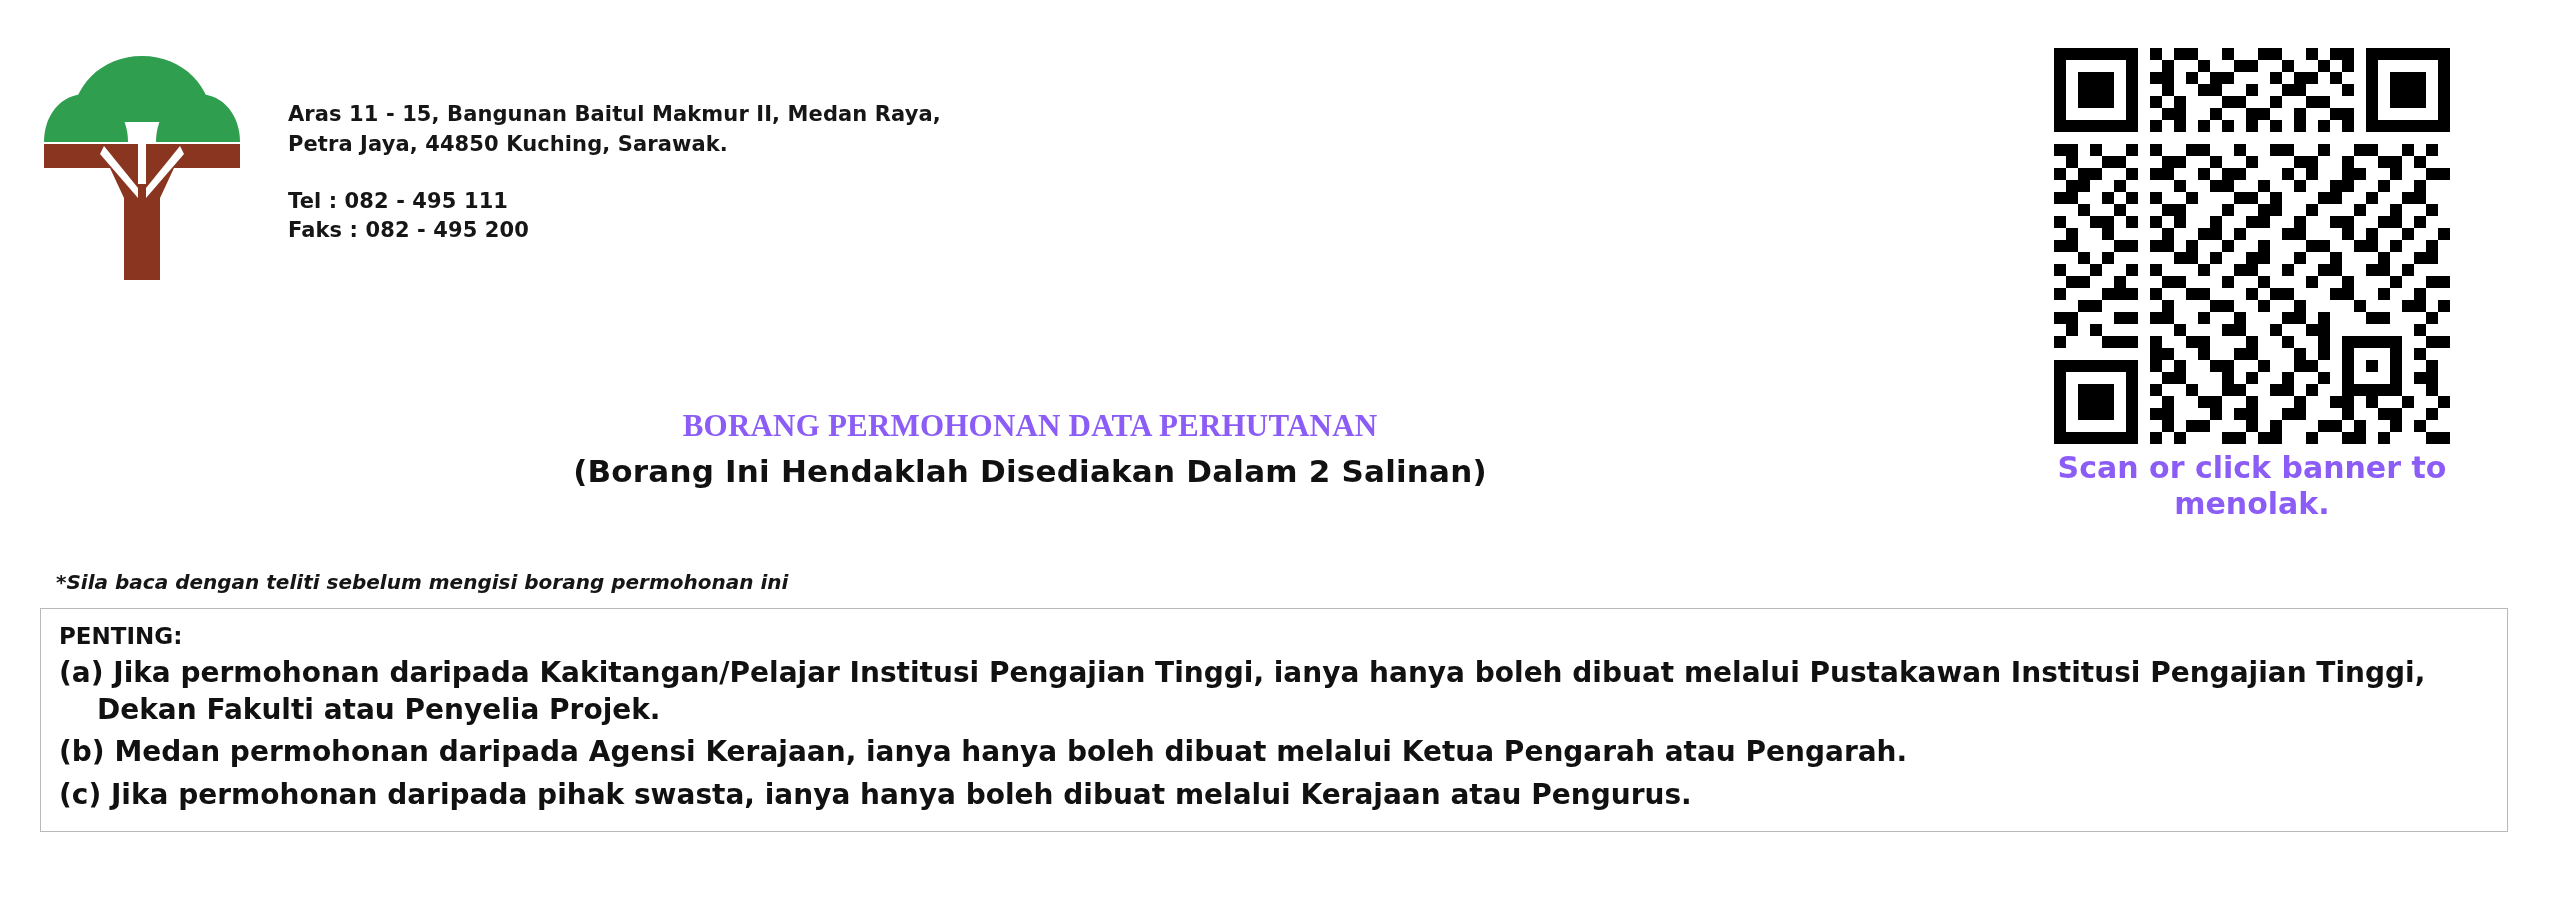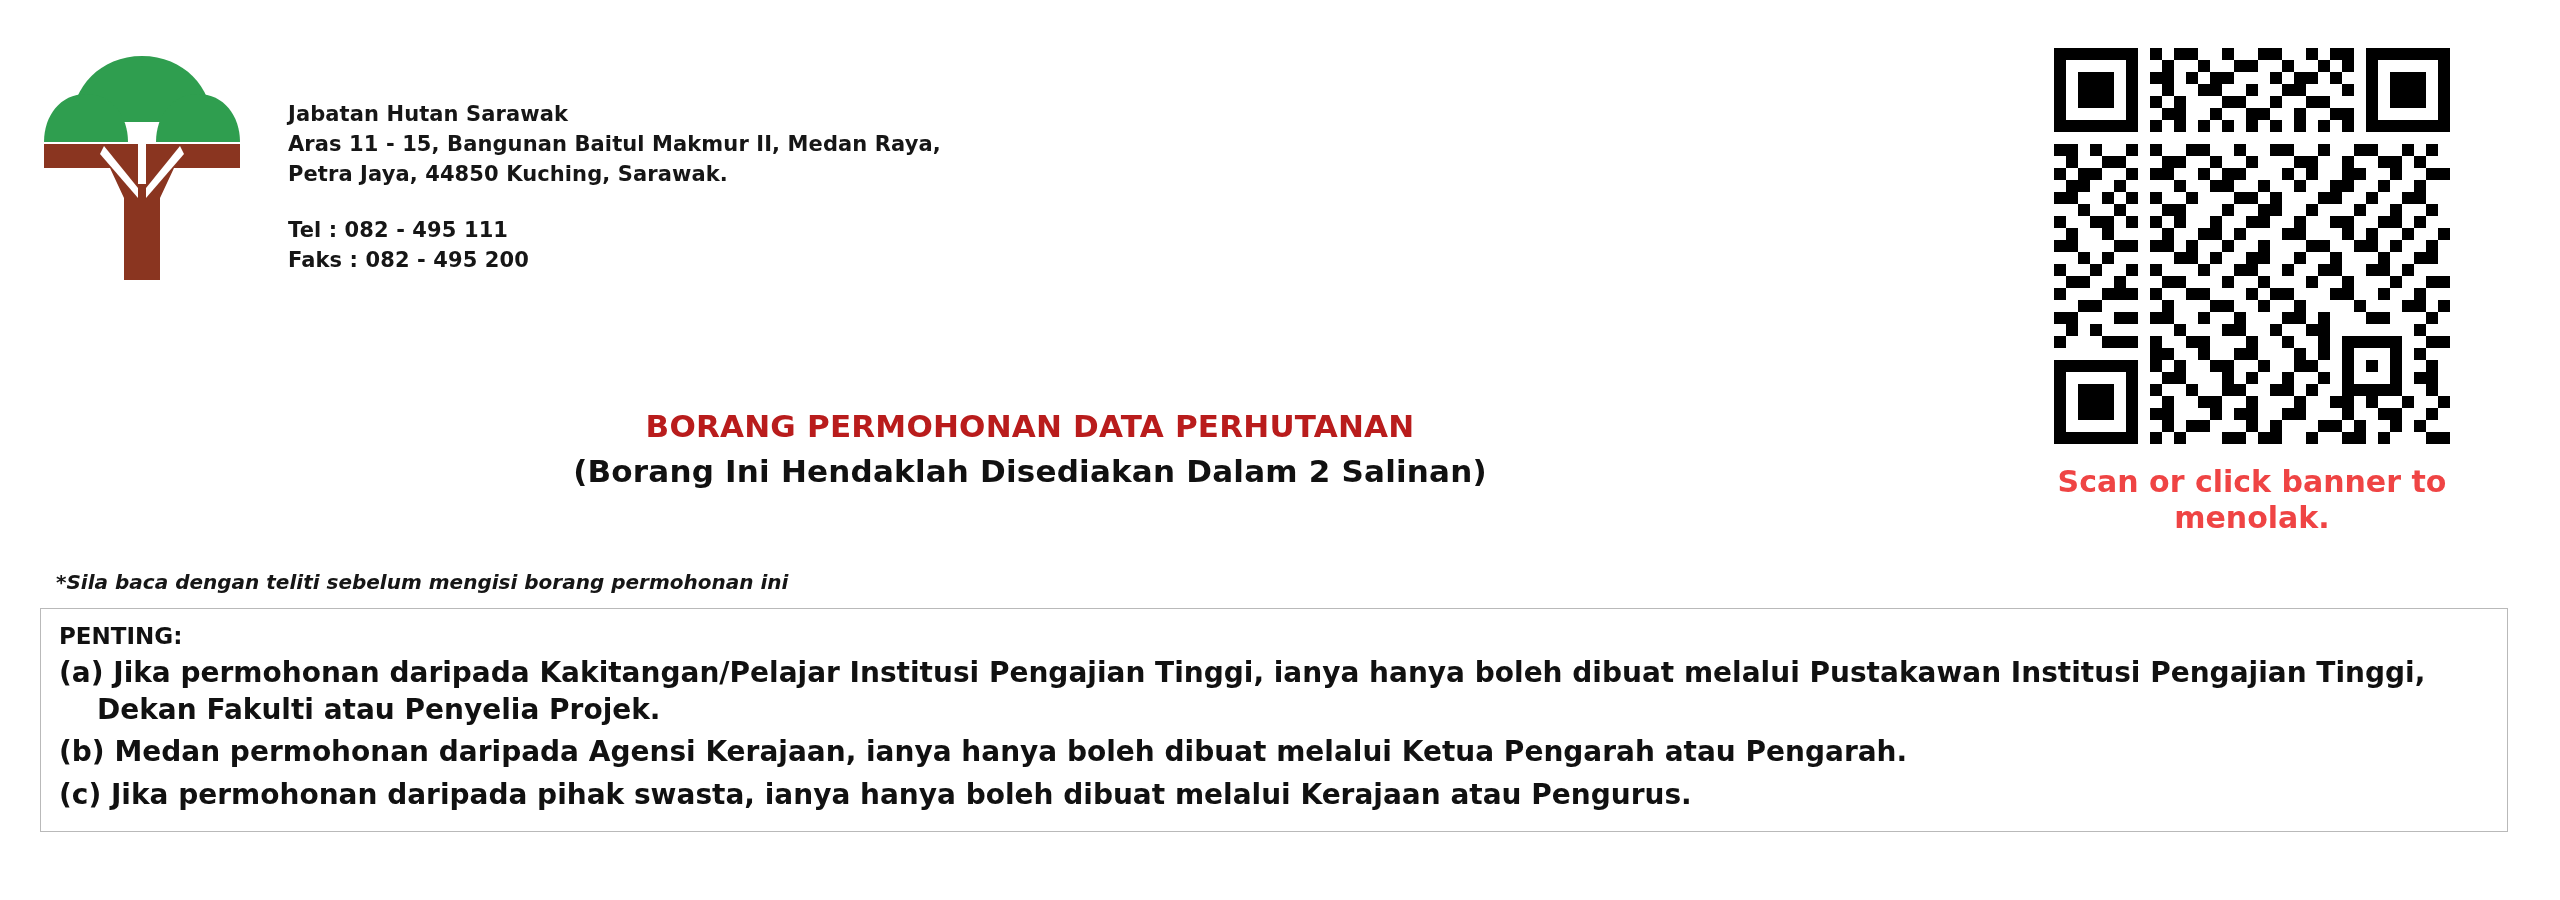--- a/index.html
+++ b/index.html
@@ -55,41 +55,42 @@
     width: 400px;
     text-align: center;
   }
   .qr-code {
     width: 396px;
     height: 396px;
     display: block;
     margin: 0 auto;
   }
   .qr-caption {
-    margin-top: 20px;
+    margin-top: 6px;
     font-size: 30px;
     font-weight: bold;
-    color: #ef4444;
+    color: #8b5cf6;
     line-height: 1.2;
   }
 
   
   .title-block {
     position: absolute;
     left: 0;
     right: 0;
     top: 408px;
     text-align: center;
     width: 2060px;
   }
   .title-main {
     font-size: 31px;
     font-weight: bold;
-    color: #b91c1c;
+    color: #8b5cf6;
     letter-spacing: .2px;
+    font-family: Liberation Serif, serif;
   }
   .title-sub {
     font-size: 31px;
     font-weight: bold;
     color: #111111;
     margin-top: 9px;
     letter-spacing: .2px;
   }
 
   
@@ -146,21 +147,20 @@
 
       <path d="M2 96 L198 96 L198 120 L132 120 L118 150 L118 232 L82 232 L82 150 L68 120 L2 120 Z" fill="#8a3520"></path>
 
       <path d="M62 98 L96 140 L96 150 L58 106 Z" fill="#ffffff"></path>
       <path d="M138 98 L104 140 L104 150 L142 106 Z" fill="#ffffff"></path>
       <path d="M96 96 L104 96 L104 136 L96 136 Z" fill="#ffffff"></path>
     </svg>
   </div>
 
   <div class="address">
-    <div>Jabatan Hutan Sarawak</div>
     <div>Aras 11 - 15, Bangunan Baitul Makmur II, Medan Raya,</div>
     <div>Petra Jaya, 44850 Kuching, Sarawak.</div>
     <div class="gap"></div>
     <div>Tel : 082 - 495 111</div>
     <div>Faks : 082 - 495 200</div>
   </div>
 
   <div class="qr-wrap">
     <svg class="qr-code" viewBox="0 0 33 33" shape-rendering="crispEdges" xmlns="http://www.w3.org/2000/svg">
       <rect width="33" height="33" fill="#ffffff"></rect>

